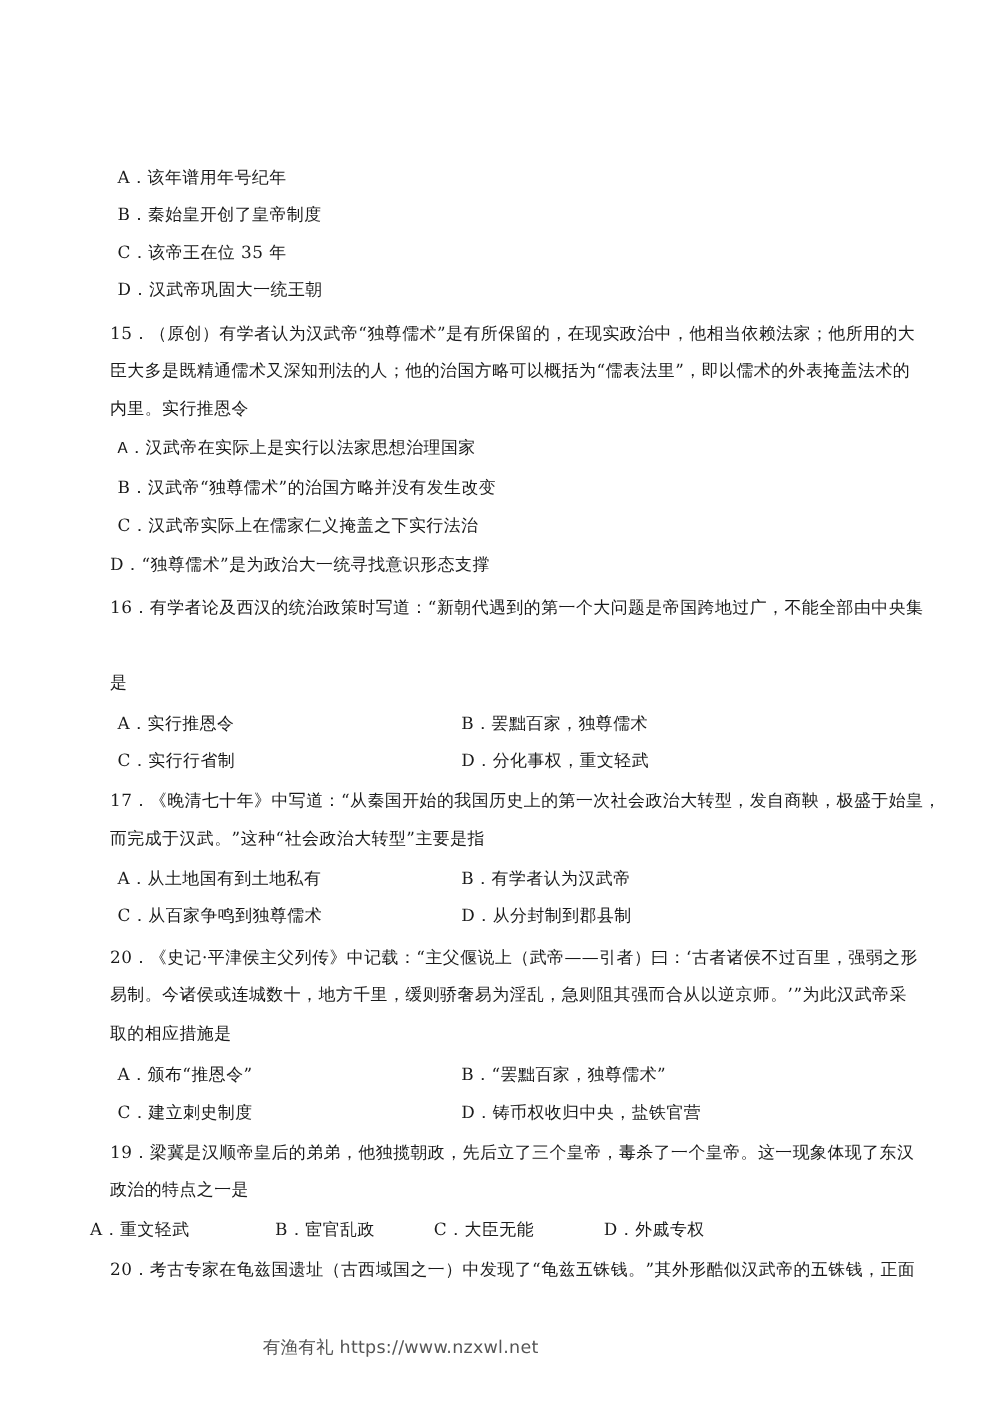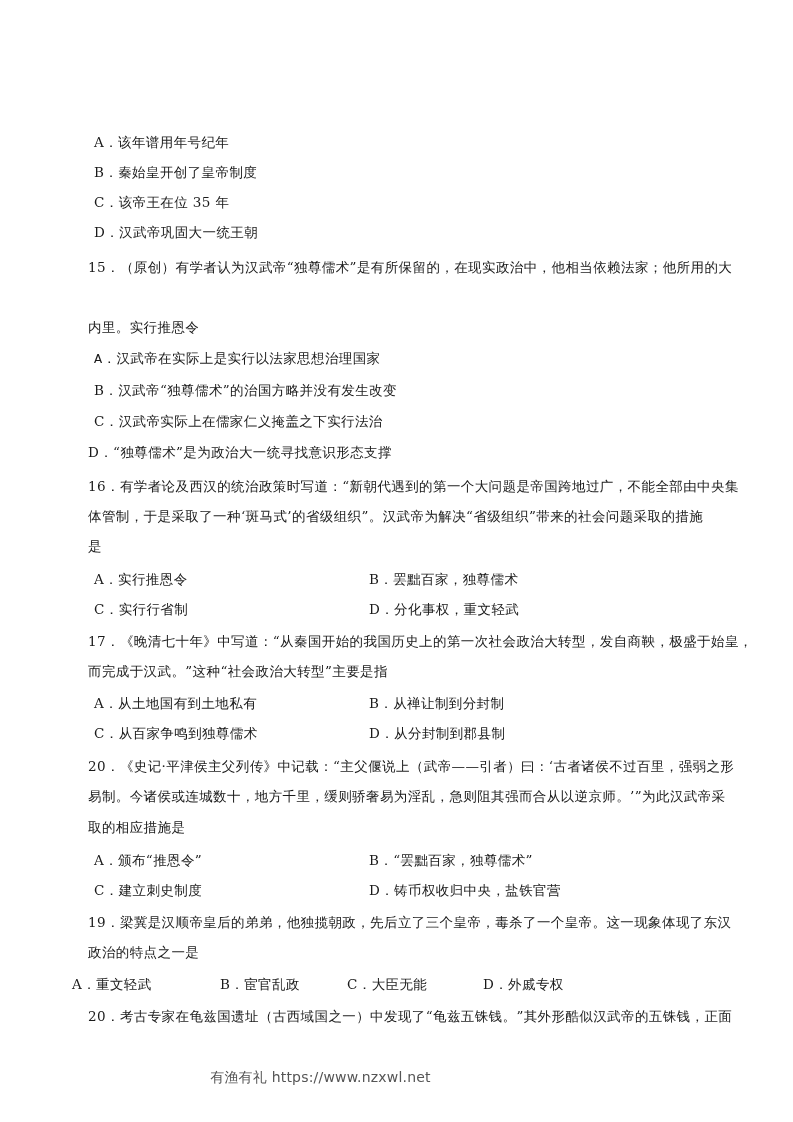--- a/index.html
+++ b/index.html
@@ -57,38 +57,38 @@
 <body>
 
 <div class="page">
 
   <div class="line" style="top:133px;">A．该年谱用年号纪年</div>
   <div class="line" style="top:163px;">B．秦始皇开创了皇帝制度</div>
   <div class="line" style="top:193px;">C．该帝王在位 35 年</div>
   <div class="line" style="top:223px;">D．汉武帝巩固大一统王朝</div>
 
   <div class="line" style="top:258px; left:66px;">15．（原创）有学者认为汉武帝“独尊儒术”是有所保留的，在现实政治中，他相当依赖法家；他所用的大</div>
+  <div class="line" style="top:288px; left:66px;">臣大多是既精通儒术又深知刑法的人；他的治国方略可以概括为“儒表法里”，即以儒术的外表掩盖法术的</div>
   <div class="line" style="top:318px; left:66px;">内里。实行推恩令</div>
   <div class="line" style="top:351px;font-family:Liberation Mono, monospace;">A．汉武帝在实际上是实行以法家思想治理国家</div>
   <div class="line" style="top:381px;">B．汉武帝“独尊儒术”的治国方略并没有发生改变</div>
   <div class="line" style="top:412px;">C．汉武帝实际上在儒家仁义掩盖之下实行法治</div>
   <div class="line" style="top:443px; left:66px;">D．“独尊儒术”是为政治大一统寻找意识形态支撑</div>
 
   <div class="line" style="top:477px; left:66px;">16．有学者论及西汉的统治政策时写道：“新朝代遇到的第一个大问题是帝国跨地过广，不能全部由中央集</div>
-  <div class="line" style="top:507px; left:66px;">体管制，于是采取了一种‘斑马式’的省级组织”。汉武帝为解决“省级组织”带来的社会问题采取的措施</div>
   <div class="line" style="top:537px; left:66px;">是</div>
   <div class="line" style="top:570px;">A．实行推恩令</div>
   <div class="line col2" style="top:570px;">B．罢黜百家，独尊儒术</div>
   <div class="line" style="top:600px;">C．实行行省制</div>
   <div class="line col2" style="top:600px;">D．分化事权，重文轻武</div>
 
   <div class="line" style="top:632px; left:66px;">17．《晚清七十年》中写道：“从秦国开始的我国历史上的第一次社会政治大转型，发自商鞅，极盛于始皇，</div>
   <div class="line" style="top:662px; left:66px;">而完成于汉武。”这种“社会政治大转型”主要是指</div>
   <div class="line" style="top:694px;">A．从土地国有到土地私有</div>
-  <div class="line col2" style="top:694px;">B．从禅让制到分封制</div>
+  <div class="line col2" style="top:694px;">B．有学者认为汉武帝</div>
   <div class="line" style="top:724px;">C．从百家争鸣到独尊儒术</div>
   <div class="line col2" style="top:724px;">D．从分封制到郡县制</div>
 
   <div class="line" style="top:757px; left:66px;">20．《史记·平津侯主父列传》中记载：“主父偃说上（武帝——引者）曰：‘古者诸侯不过百里，强弱之形</div>
   <div class="line" style="top:787px; left:66px;">易制。今诸侯或连城数十，地方千里，缓则骄奢易为淫乱，急则阻其强而合从以逆京师。’”为此汉武帝采</div>
   <div class="line" style="top:818px; left:66px;">取的相应措施是</div>
   <div class="line" style="top:851px;">A．颁布“推恩令”</div>
   <div class="line col2" style="top:851px;">B．“罢黜百家，独尊儒术”</div>
   <div class="line" style="top:881px;">C．建立刺史制度</div>
   <div class="line col2" style="top:881px;">D．铸币权收归中央，盐铁官营</div>

